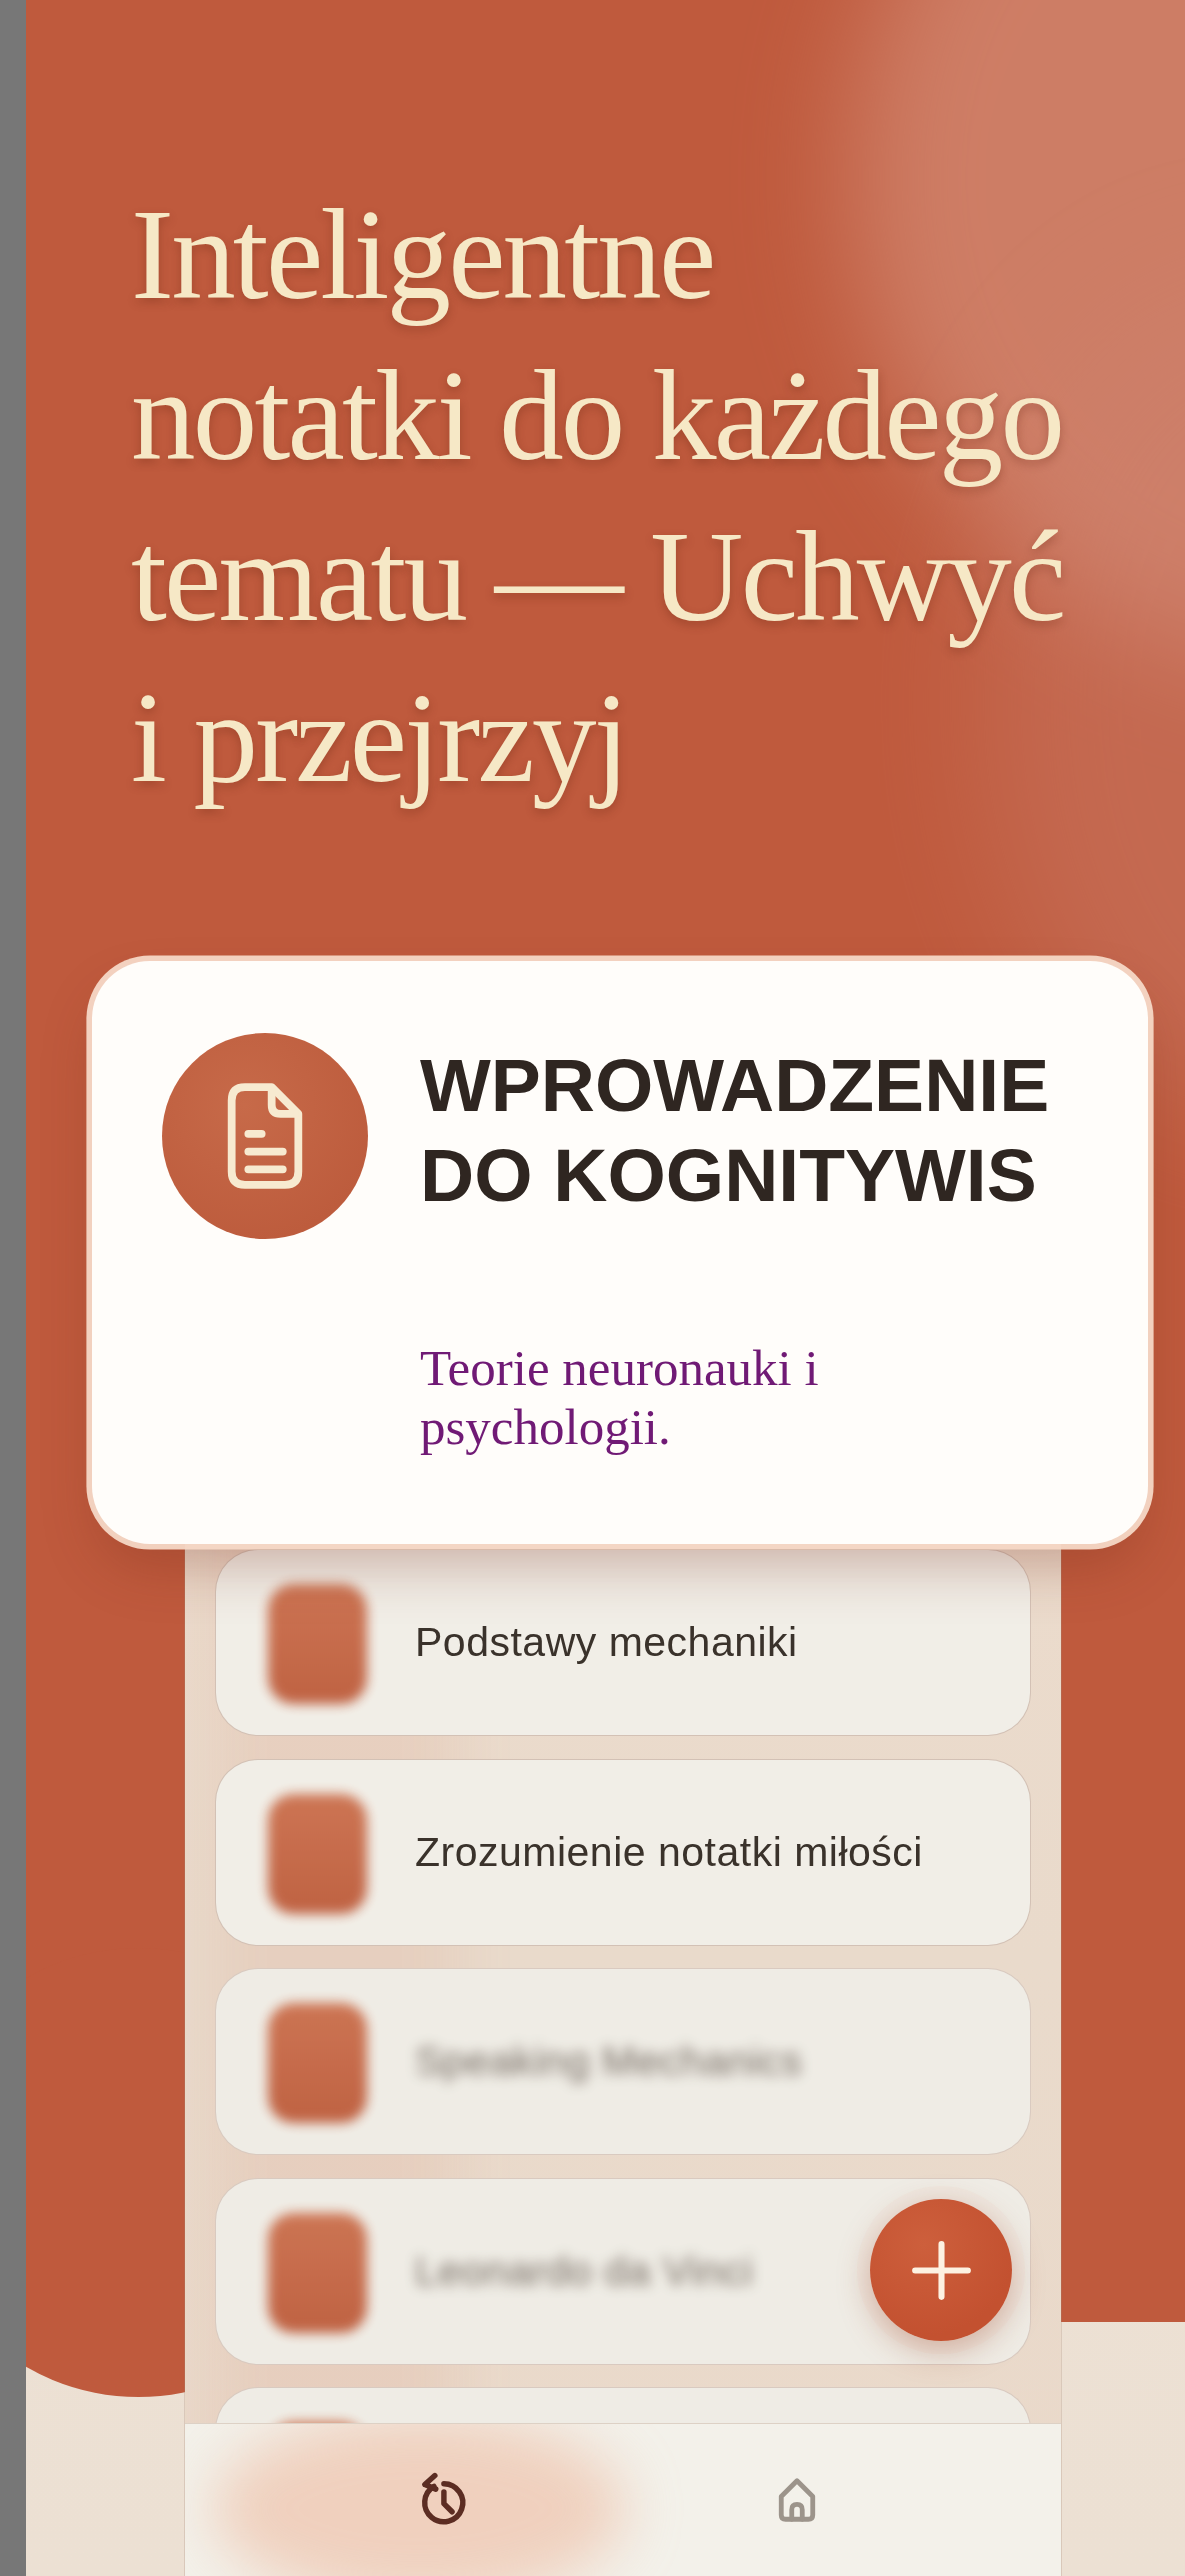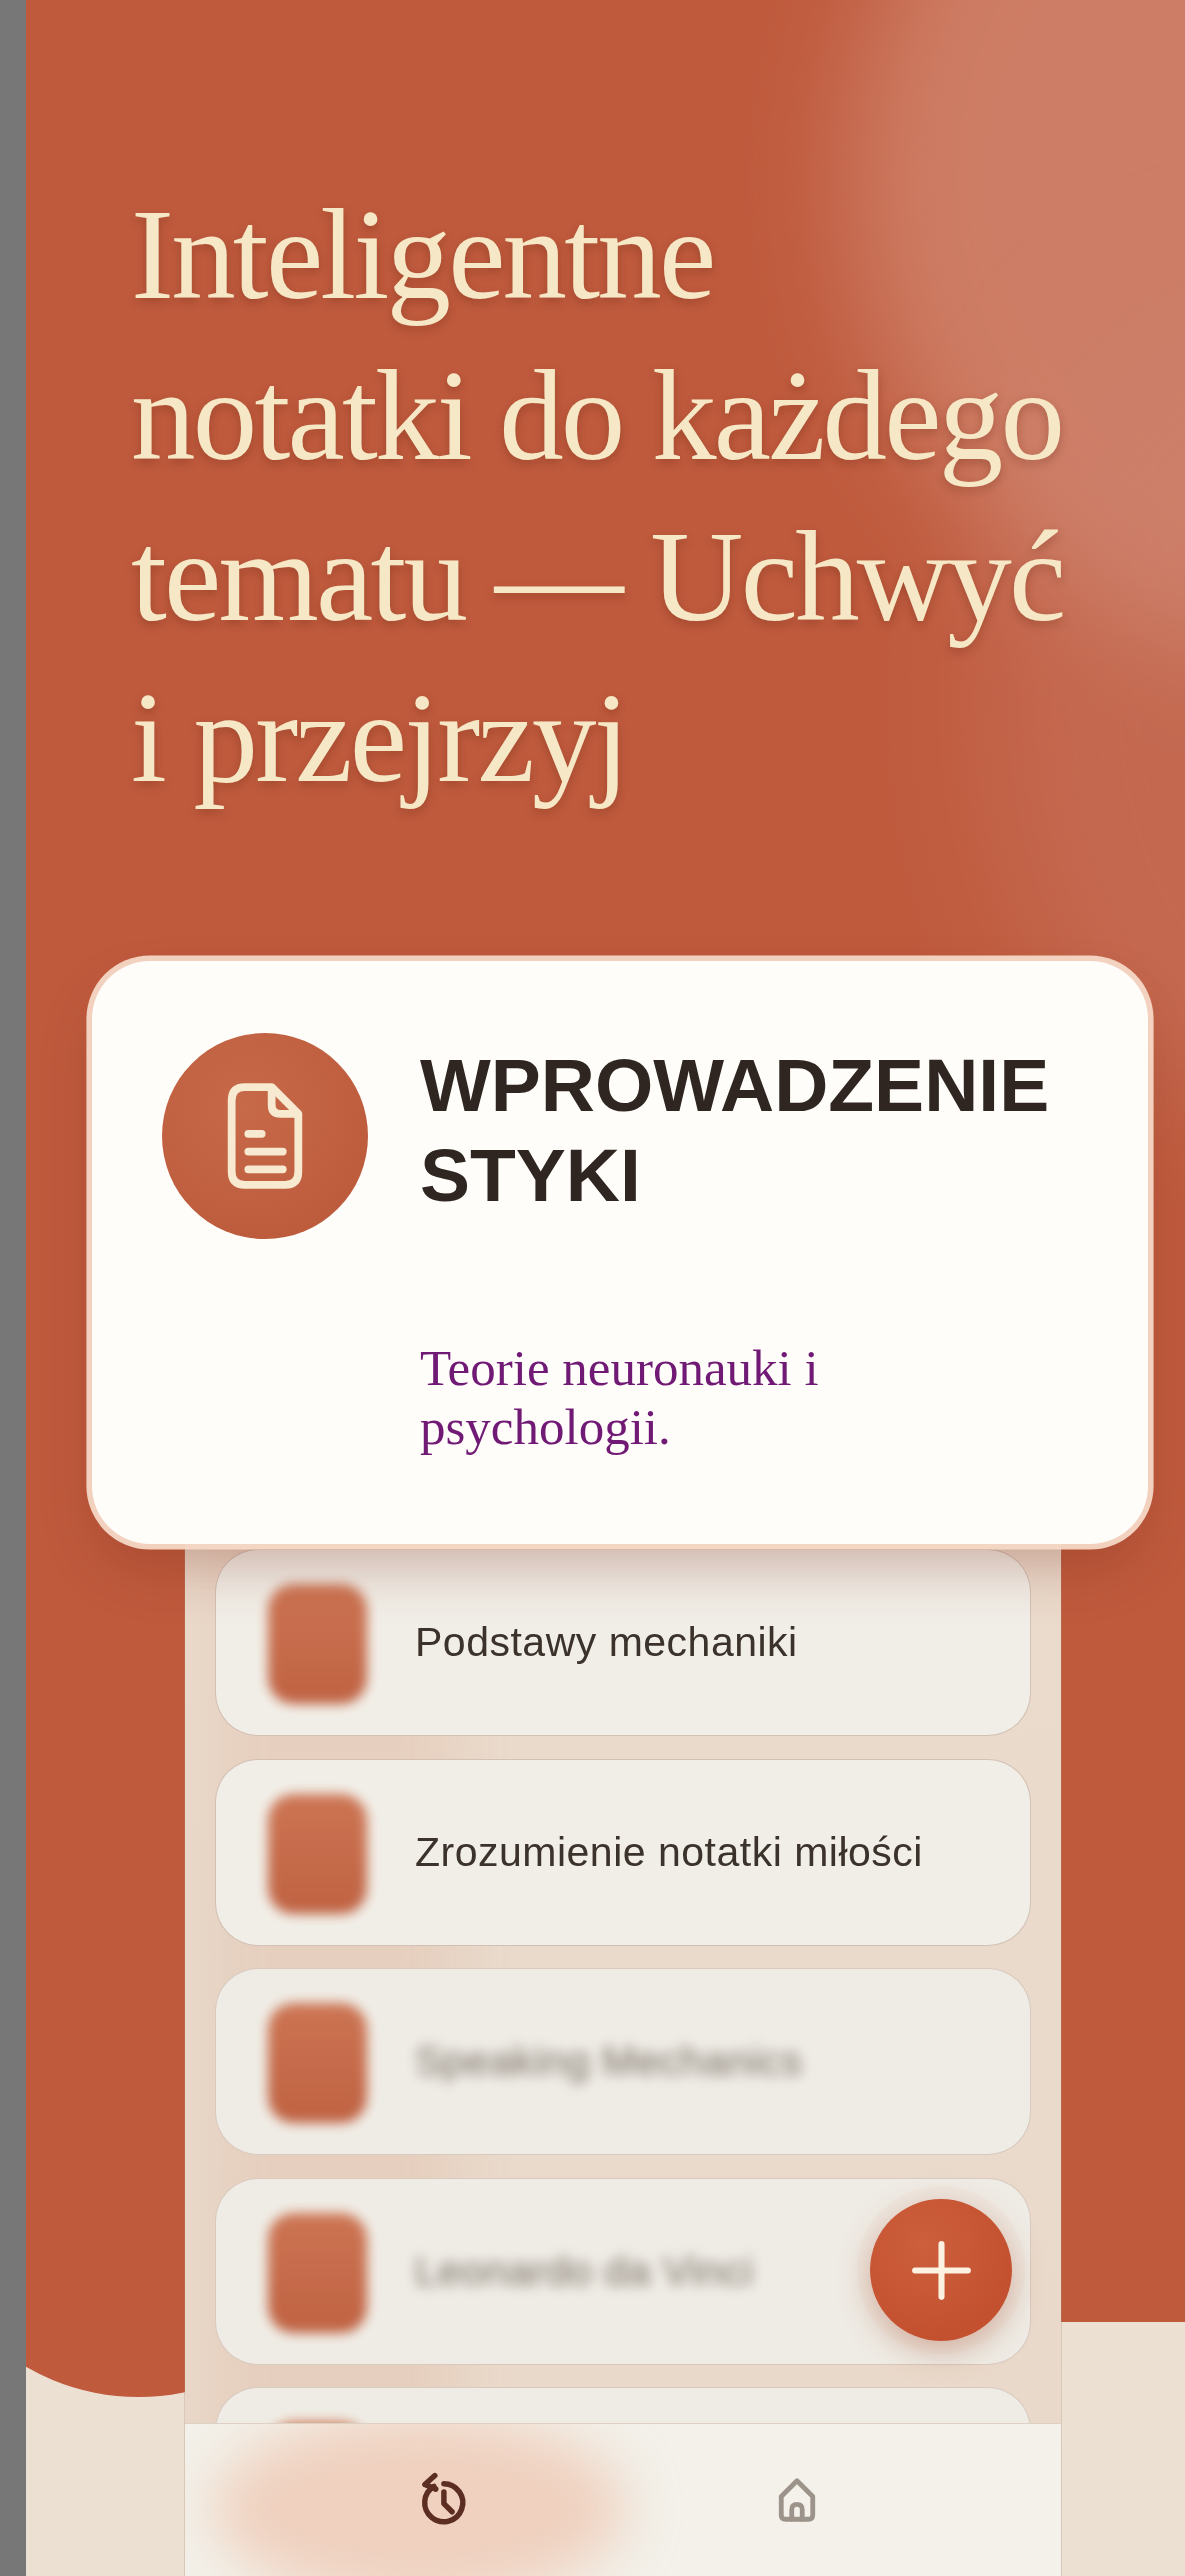--- a/index.html
+++ b/index.html
@@ -197,21 +197,21 @@
       <span>
         <svg width="110" height="120" viewBox="0 0 96 108">
           <path d="M54 10 L78 34 V86 Q78 98 66 98 H30 Q18 98 18 86 V22 Q18 10 30 10 Z" fill="none" stroke="currentColor" stroke-width="7" stroke-linejoin="round"></path>
           <path d="M54 10 V26 Q54 34 62 34 H78" fill="none" stroke="currentColor" stroke-width="7" stroke-linejoin="round"></path>
           <path d="M33 52 H45 M33 68 H64 M33 84 H64" fill="none" stroke="currentColor" stroke-width="7" stroke-linecap="round"></path>
         </svg>
       </span>
     </div>
     <div class="card-title">
       <div>WPROWADZENIE</div>
-      <div>STYKI</div>
+      <div>DO KOGNITYWIS</div>
     </div>
     <div class="card-subtitle">
       <div>Teorie neuronauki i</div>
       <div>psychologii.</div>
     </div>
   </div>
 
 </div>
 
 

